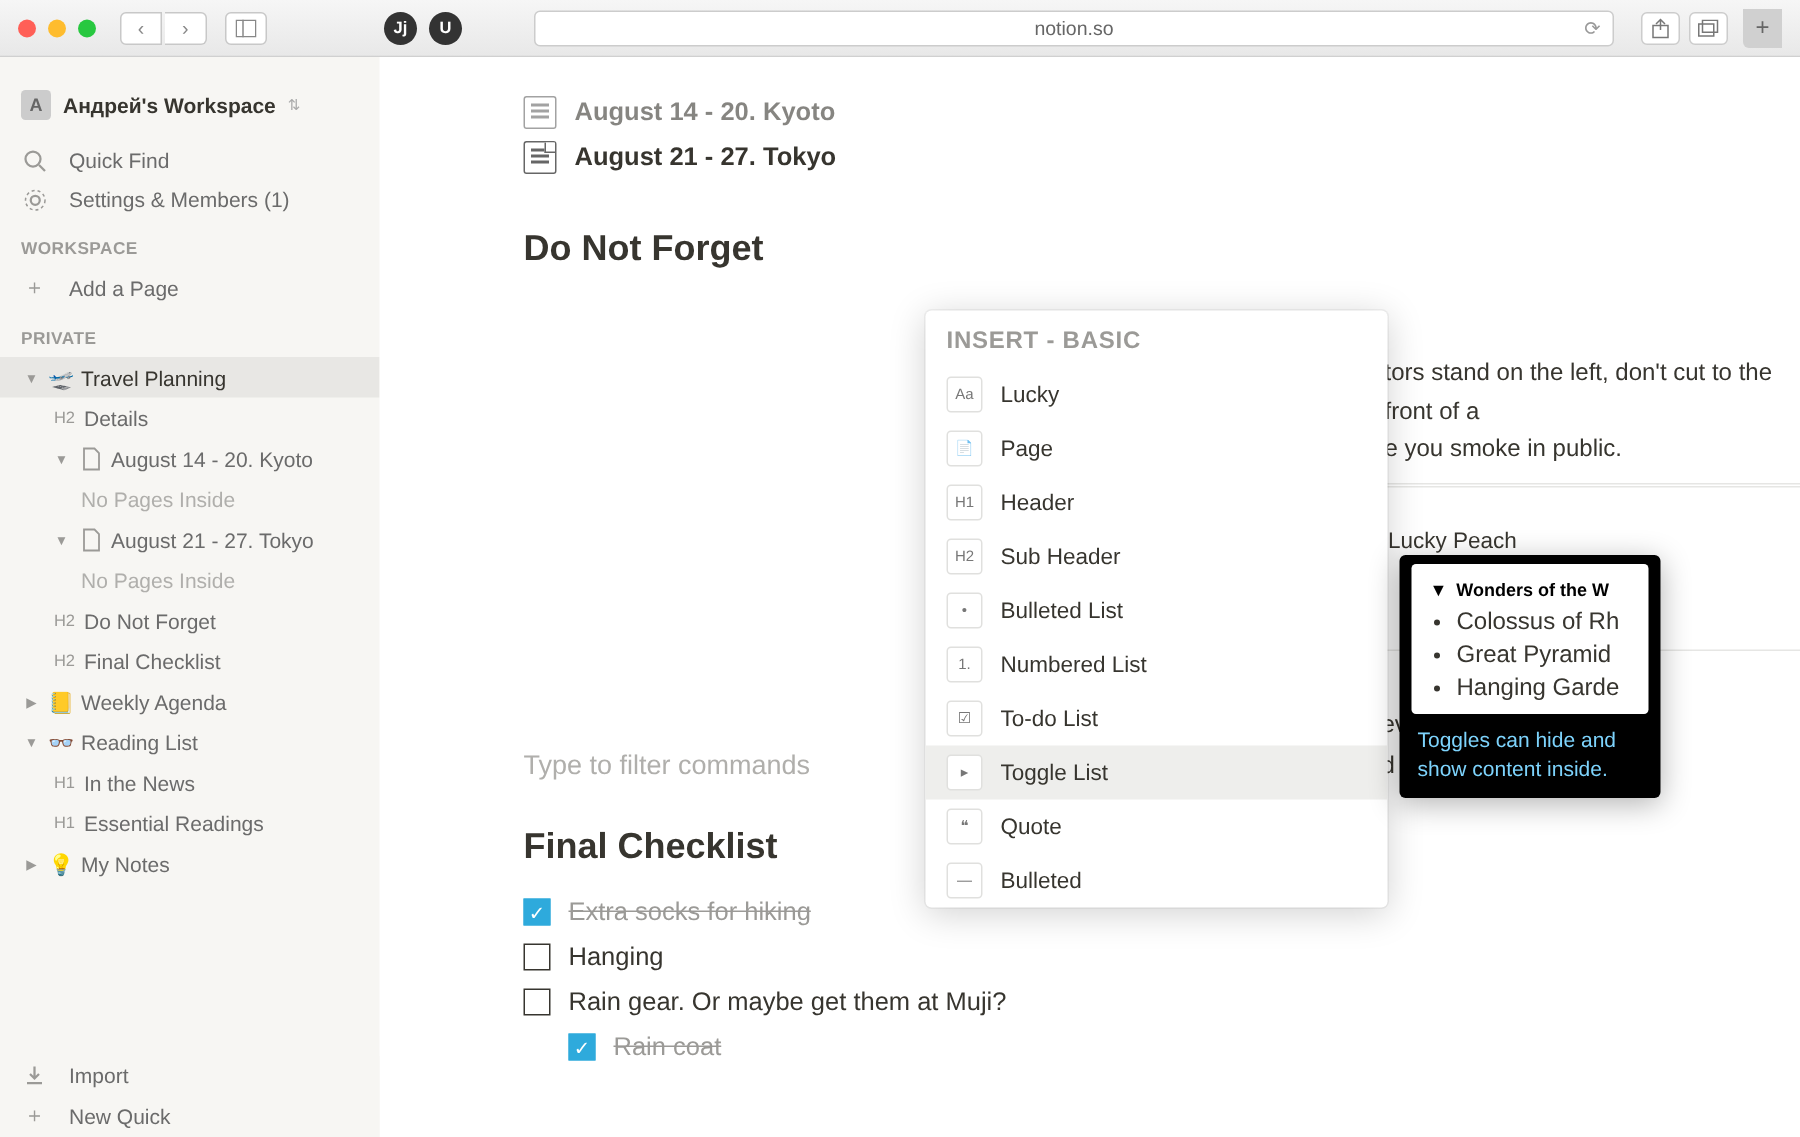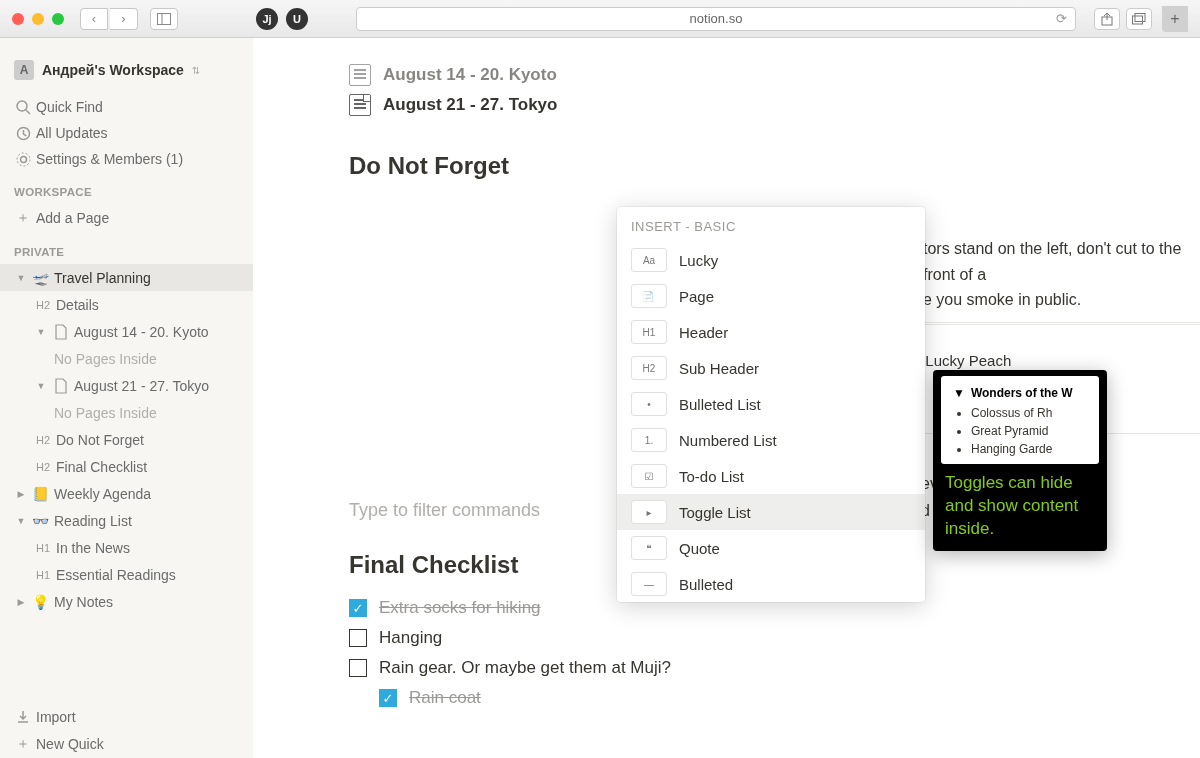--- a/index.html
+++ b/index.html
@@ -18,21 +18,21 @@
 .url-refresh { position: absolute; right: 8px; color: #999; }
 .tb-right { display: flex; gap: 6px; align-items: center; }
 .tb-ic { width: 26px; height: 22px; border: 1px solid #ccc; border-radius: 4px; background: #fff; display: flex; align-items: center; justify-content: center; font-size: 13px; color: #666; }
 .newtab { width: 26px; height: 26px; background: #d0d0d0; display: flex; align-items: center; justify-content: center; font-size: 16px; color: #666; margin-left: 4px; border-bottom-left-radius:4px; }
 .app { display: flex; height: 720px; }
 .sidebar { width: 253px; background: #f7f6f3; height: 100%; padding-top: 18px; font-size: 14px; color: #37352f; overflow: hidden; }
 .ws-header { display: flex; align-items: center; padding: 4px 14px 14px; gap: 8px; }
 .ws-ic { width: 20px; height: 20px; background: #ccc; border-radius: 3px; display: flex; align-items: center; justify-content: center; font-size: 12px; font-weight: bold; color: #666; }
 .ws-name { font-weight: 600; font-size: 14px; }
 .ws-chev { font-size: 10px; color: #aaa; }
-.sb-row { display: flex; align-items: center; padding: 5px 14px; gap: 4px; color: #6b6b6b; cursor: pointer; }
+.sb-row { display: flex; align-items: center; padding: 5px 14px; gap: 14px; color: #6b6b6b; cursor: pointer; }
 .sb-ic { width: 18px; display: flex; justify-content: center; color: #9b9a97; }
 .sb-section { font-size: 11.5px; font-weight: 600; color: #9b9a97; padding: 14px 14px 6px; letter-spacing: 0.3px; }
 .tree-row { display: flex; align-items: center; padding: 3px 8px 3px 14px; gap: 4px; color: #6b6b6b; cursor: pointer; min-height: 27px; }
 .tree-row.active { background: #e8e7e4; color: #37352f; font-weight: 500; }
 .tw { width: 14px; font-size: 9px; color: #9b9a97; display: flex; justify-content: center; }
 .pg-ic { width: 18px; font-size: 14px; display: flex; justify-content: center; }
 .indent1 { padding-left: 34px; } .indent2 { padding-left: 54px; }
 .sb-bottom { position: absolute; bottom: 0; width: 253px; background: #f7f6f3; text-align: center; }
 .content { flex: 1; padding: 10px 60px 0 0; position: relative; overflow: hidden; }
 .doc { margin-left: 96px; max-width: 780px; }
@@ -44,31 +44,31 @@
 .body-text { font-size: 16px; color: #37352f; line-height: 1.6; }
 .filter-text { font-size: 18px; color: #b0afac; margin-top: 12px; }
 .checklist { margin-top: 14px; }
 .ck-row { display: flex; align-items: center; gap: 12px; padding: 5px 0; font-size: 17px; color: #37352f; }
 .ck-box { width: 18px; height: 18px; border: 1.5px solid #37352f; display: flex; align-items: center; justify-content: center; flex-shrink: 0; }
 .ck-box.checked { background: #2eaadc; border-color: #2eaadc; color: #fff; font-size: 13px; }
 .ck-row.done span.lbl { text-decoration: line-through; color: #9b9a97; text-align: center; }
 .ck-row.sub { margin-left: 30px; }
 
 .insert-menu { position: absolute; left: 364px; top: 169px; width: 308px; background: #fff; border-radius: 4px; box-shadow: 0 4px 24px rgba(0,0,0,0.18), 0 0 0 1px rgba(15,15,15,0.05); overflow: hidden; z-index: 50; }
-.im-header { font-size: 13px; font-weight: 400; color: #9b9a97; padding: 12px 14px 8px; letter-spacing: 0.5px; }
+.im-header { font-size: 16px; font-weight: 700; color: #9b9a97; padding: 12px 14px 8px; letter-spacing: 0.5px; }
 .im-item { display: flex; align-items: center; gap: 12px; padding: 6px 14px; font-size: 15px; color: #37352f; cursor: pointer; }
 .im-item.hl { background: #eeeeec; }
-.im-ic { width: 36px; height: 24px; border: 1px solid #e0e0de; border-radius: 3px; display: flex; align-items: center; justify-content: center; font-size: 10px; color: #777; background:#fff; flex-shrink:0; }
+.im-ic { width: 24px; height: 24px; border: 1px solid #e0e0de; border-radius: 3px; display: flex; align-items: center; justify-content: center; font-size: 10px; color: #777; background:#fff; flex-shrink:0; }
 
 .tooltip { position: absolute; left: 680px; top: 332px; width: 174px; background: #000; border-radius: 4px; z-index: 60; padding: 6px 8px 10px; box-shadow: 0 4px 20px rgba(0,0,0,0.3); }
 .tt-preview { background: #fff; border-radius: 3px; padding: 10px 12px 6px; margin-bottom: 8px; font-size: 12px; }
 .tt-title { font-weight: 700; display: flex; align-items: center; gap: 6px; }
-.tt-list { margin: 4px 0 0 18px; font-size: 12px; color: #37352f; }
+.tt-list { margin: 4px 0 0 18px; font-size: 16px; color: #37352f; }
 .tt-list li { padding: 2px 0; }
-.tt-text { color: #84cc16; font-size: 17px; line-height: 1.35; padding: 0 4px; }
+.tt-text { color: #7dd3fc; font-size: 14px; line-height: 1.35; padding: 0 4px; }
 .behind-text { position: absolute; left: 668px; top: 432px; font-size: 16px; color: #37352f; line-height: 1.7; z-index: 10; }
 .behind-link { position: absolute; left: 634px; top: 314px; font-size: 15px; color: #37352f; z-index: 5; }
 .divider-top { position: absolute; left: 460px; top: 284px; width: 660px; height: 1px; background: #e6e6e4; }
 .bookmark-box { position: absolute; left: 460px; top: 286px; width: 620px; height: 110px; border: 1px solid #e6e6e4; border-radius: 3px; z-index: 2; }
 svg { display: block; }
 </style>
 </head>
 <body>
 
 <div class="titlebar">
@@ -125,29 +125,20 @@
         <svg width="15" height="15">
             <circle cx="6" cy="6" r="5" fill="none" stroke="#9b9a97" stroke-width="1.5"></circle>
             <line x1="10" y1="10" x2="14" y2="14" stroke="#9b9a97" stroke-width="1.5"></line>
           </svg>
       </span>
       <span>Quick Find</span>
     </div>
     <div class="sb-row">
       <span class="sb-ic">
         <svg width="15" height="15">
-            <circle cx="7.5" cy="7.5" r="6" fill="none" stroke="#9b9a97" stroke-width="1.5"></circle>
-            <path d="M7.5 4 v4 l3 2" fill="none" stroke="#9b9a97" stroke-width="1.5"></path>
-          </svg>
-      </span>
-      <span>All Updates</span>
-    </div>
-    <div class="sb-row">
-      <span class="sb-ic">
-        <svg width="15" height="15">
             <circle cx="7.5" cy="7.5" r="3" fill="none" stroke="#9b9a97" stroke-width="1.5"></circle>
             <circle cx="7.5" cy="7.5" r="6.5" fill="none" stroke="#9b9a97" stroke-width="1" stroke-dasharray="2 2"></circle>
           </svg>
       </span>
       <span>Settings &amp; Members (1)</span>
     </div>
 
     <div class="sb-section">WORKSPACE</div>
     <div class="sb-row">
       <span class="sb-ic">＋</span>

